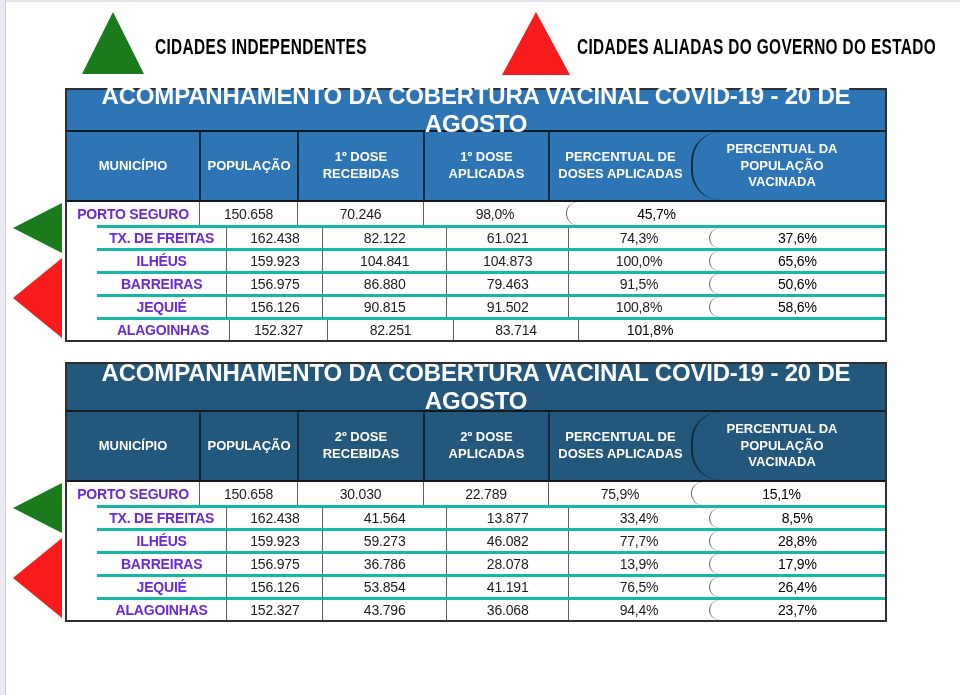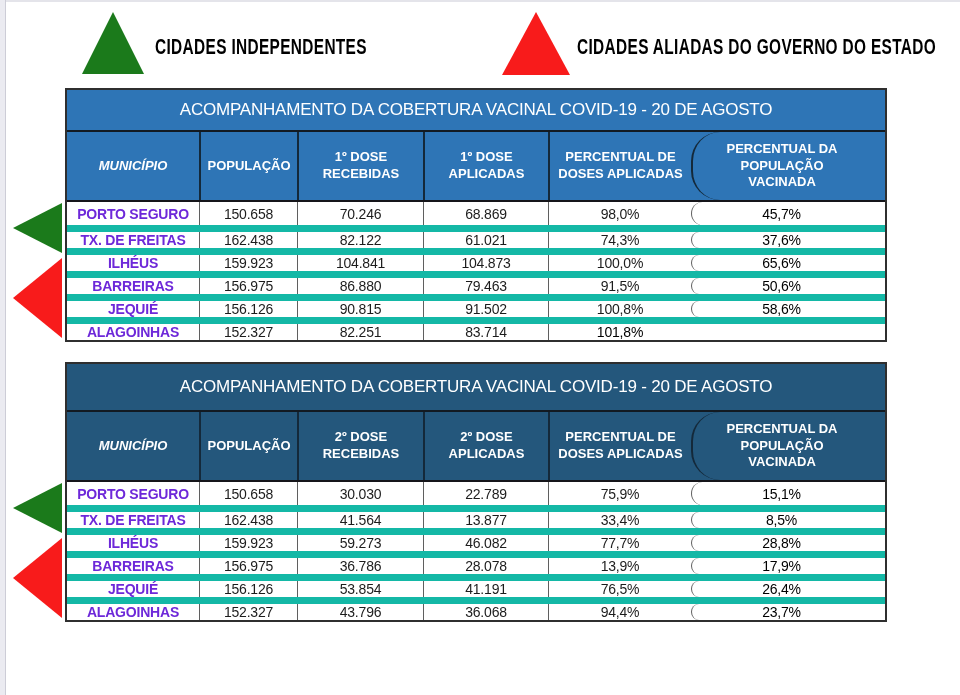--- a/index.html
+++ b/index.html
@@ -28,33 +28,33 @@
   .tri-left.big{border-top:40px solid transparent;border-bottom:40px solid transparent;
                 border-right:49px solid var(--red);}
   #m1-green{top:203px;} #m1-red{top:258px;}
   #m2-green{top:483px;} #m2-red{top:538px;}
 
   
   .table-block{position:absolute;left:65px;width:822px;background:#fff;
                border:2px solid #2F2F2F;box-sizing:border-box;}
   #table1{top:88px;} #table2{top:362px;}
   .title-bar{height:42px;display:flex;align-items:center;justify-content:center;
-             color:#FFFFFF;font-weight:400;font-size:17px;letter-spacing:-0.2px;
+             color:#FFFFFF;font-weight:700;font-size:24px;letter-spacing:-0.2px;
              border-bottom:2px solid #121A22;box-sizing:border-box;text-align:center;}
   #table1 .title-bar,#table1 .thead{background:var(--blue1);}
   #table2 .title-bar,#table2 .thead{background:var(--blue2);}
   #table2 .title-bar{height:48px;}
   .thead{display:flex;height:70px;border-bottom:2px solid #15151A;box-sizing:border-box;}
   .hc{display:flex;align-items:center;justify-content:center;text-align:center;
       color:#FFFFFF;font-weight:700;font-size:13px;line-height:1.3;white-space:pre-line;
       border-left:2px solid #14293A;box-sizing:border-box;padding:0 2px;}
-  .hc:first-child{border-left:none;font-style:italic;}
+  .hc:first-child{border-left:none;}
   .tbody{background:#FFFFFF;}
   .trow{display:flex;height:23px;box-sizing:border-box;}
-  .trow + .trow{border-top:7px solid #14b8a6;}
+  .trow + .trow{border-top:3px solid #14b8a6;margin-left:30px;}
   .tcell{display:flex;align-items:center;justify-content:center;font-size:14px;
          color:#1C1C1C;border-left:1px solid #5F5F5F;box-sizing:border-box;
          letter-spacing:-0.2px;}
   .tcell:first-child{border-left:none;font-weight:700;color:#6d28d9;}
   .tcell:last-child{font-weight:400;color:#000;}
   .w0{width:132px;} .w1{width:98px;} .w2{width:126px;}
   .w3{width:125px;} .w4{width:143px;} .w5{width:180px;border-radius:29px;}
 </style>
 </head>
 <body>
@@ -87,21 +87,20 @@
 DOSES APLICADAS</div>
       <div class="hc w5">PERCENTUAL DA
 POPULAÇÃO
 VACINADA</div>
     </div>
     <div class="tbody">
         <div class="trow">
           <div class="tcell w0">PORTO SEGURO</div>
           <div class="tcell w1">150.658</div>
           <div class="tcell w2">70.246</div>
-          <div class="tcell w3">68.869</div>
           <div class="tcell w4">98,0%</div>
           <div class="tcell w5">45,7%</div>
         </div>
         <div class="trow">
           <div class="tcell w0">TX. DE FREITAS</div>
           <div class="tcell w1">162.438</div>
           <div class="tcell w2">82.122</div>
           <div class="tcell w3">61.021</div>
           <div class="tcell w4">74,3%</div>
           <div class="tcell w5">37,6%</div>

